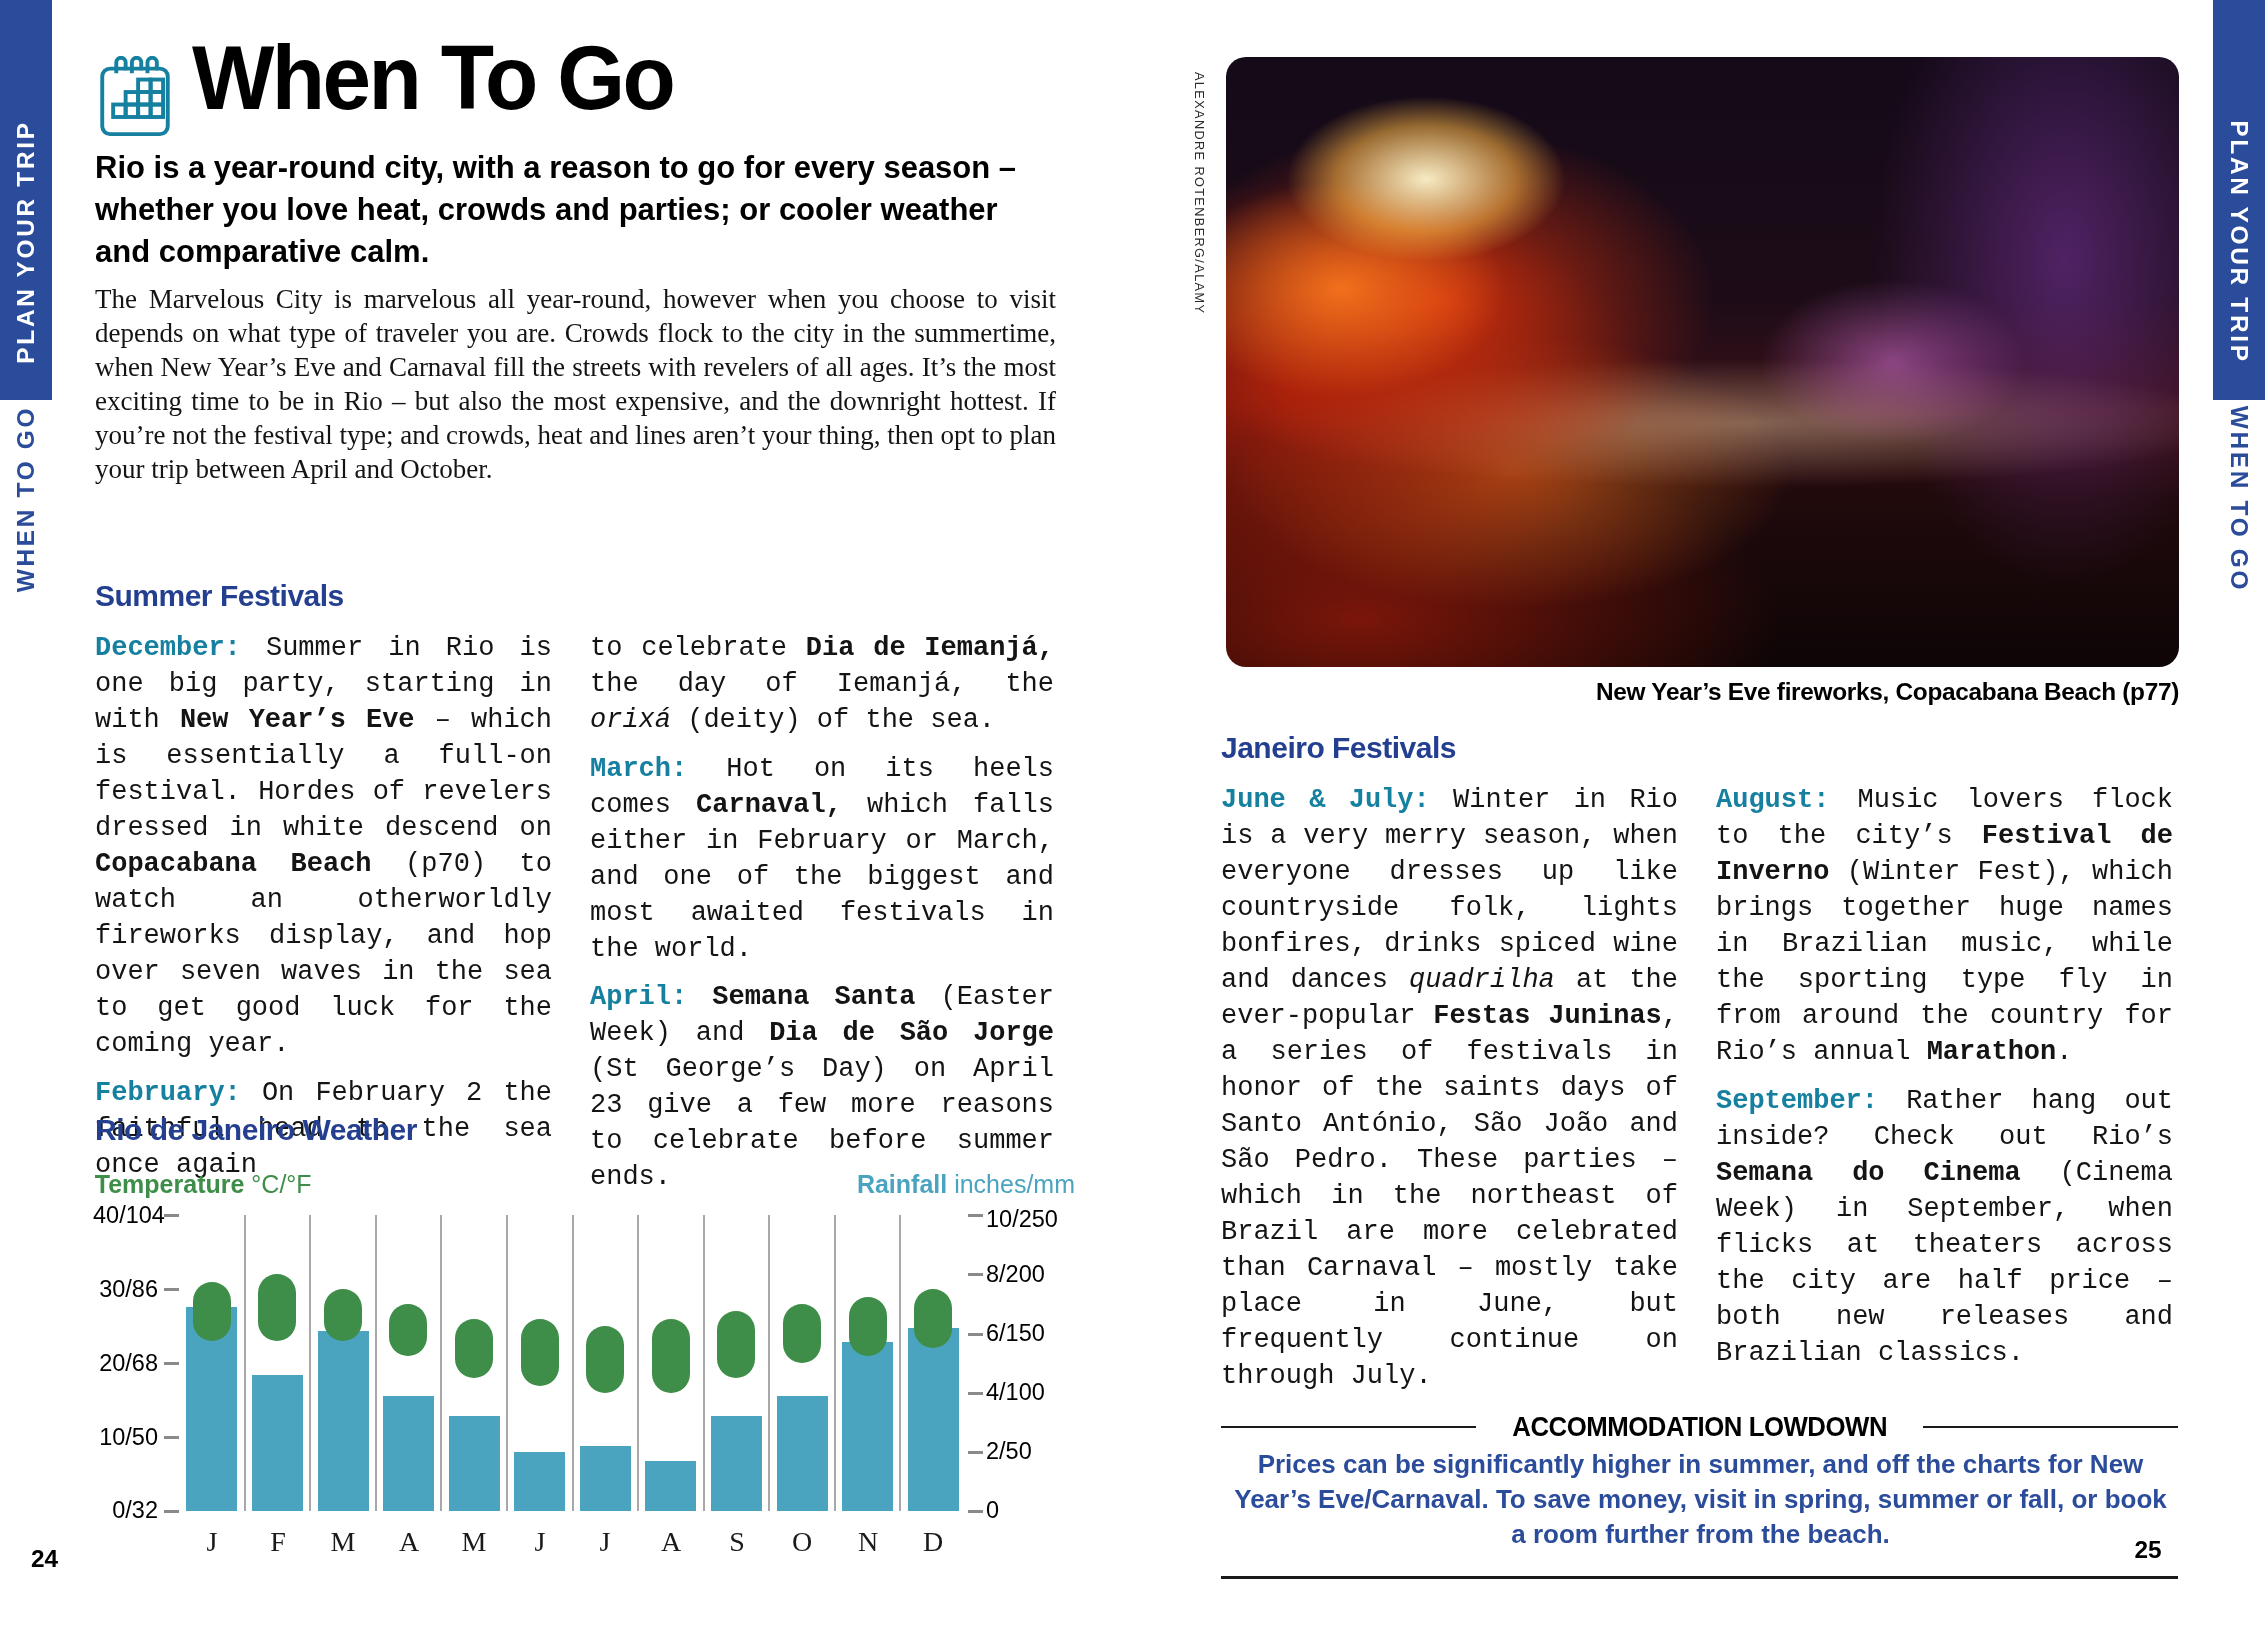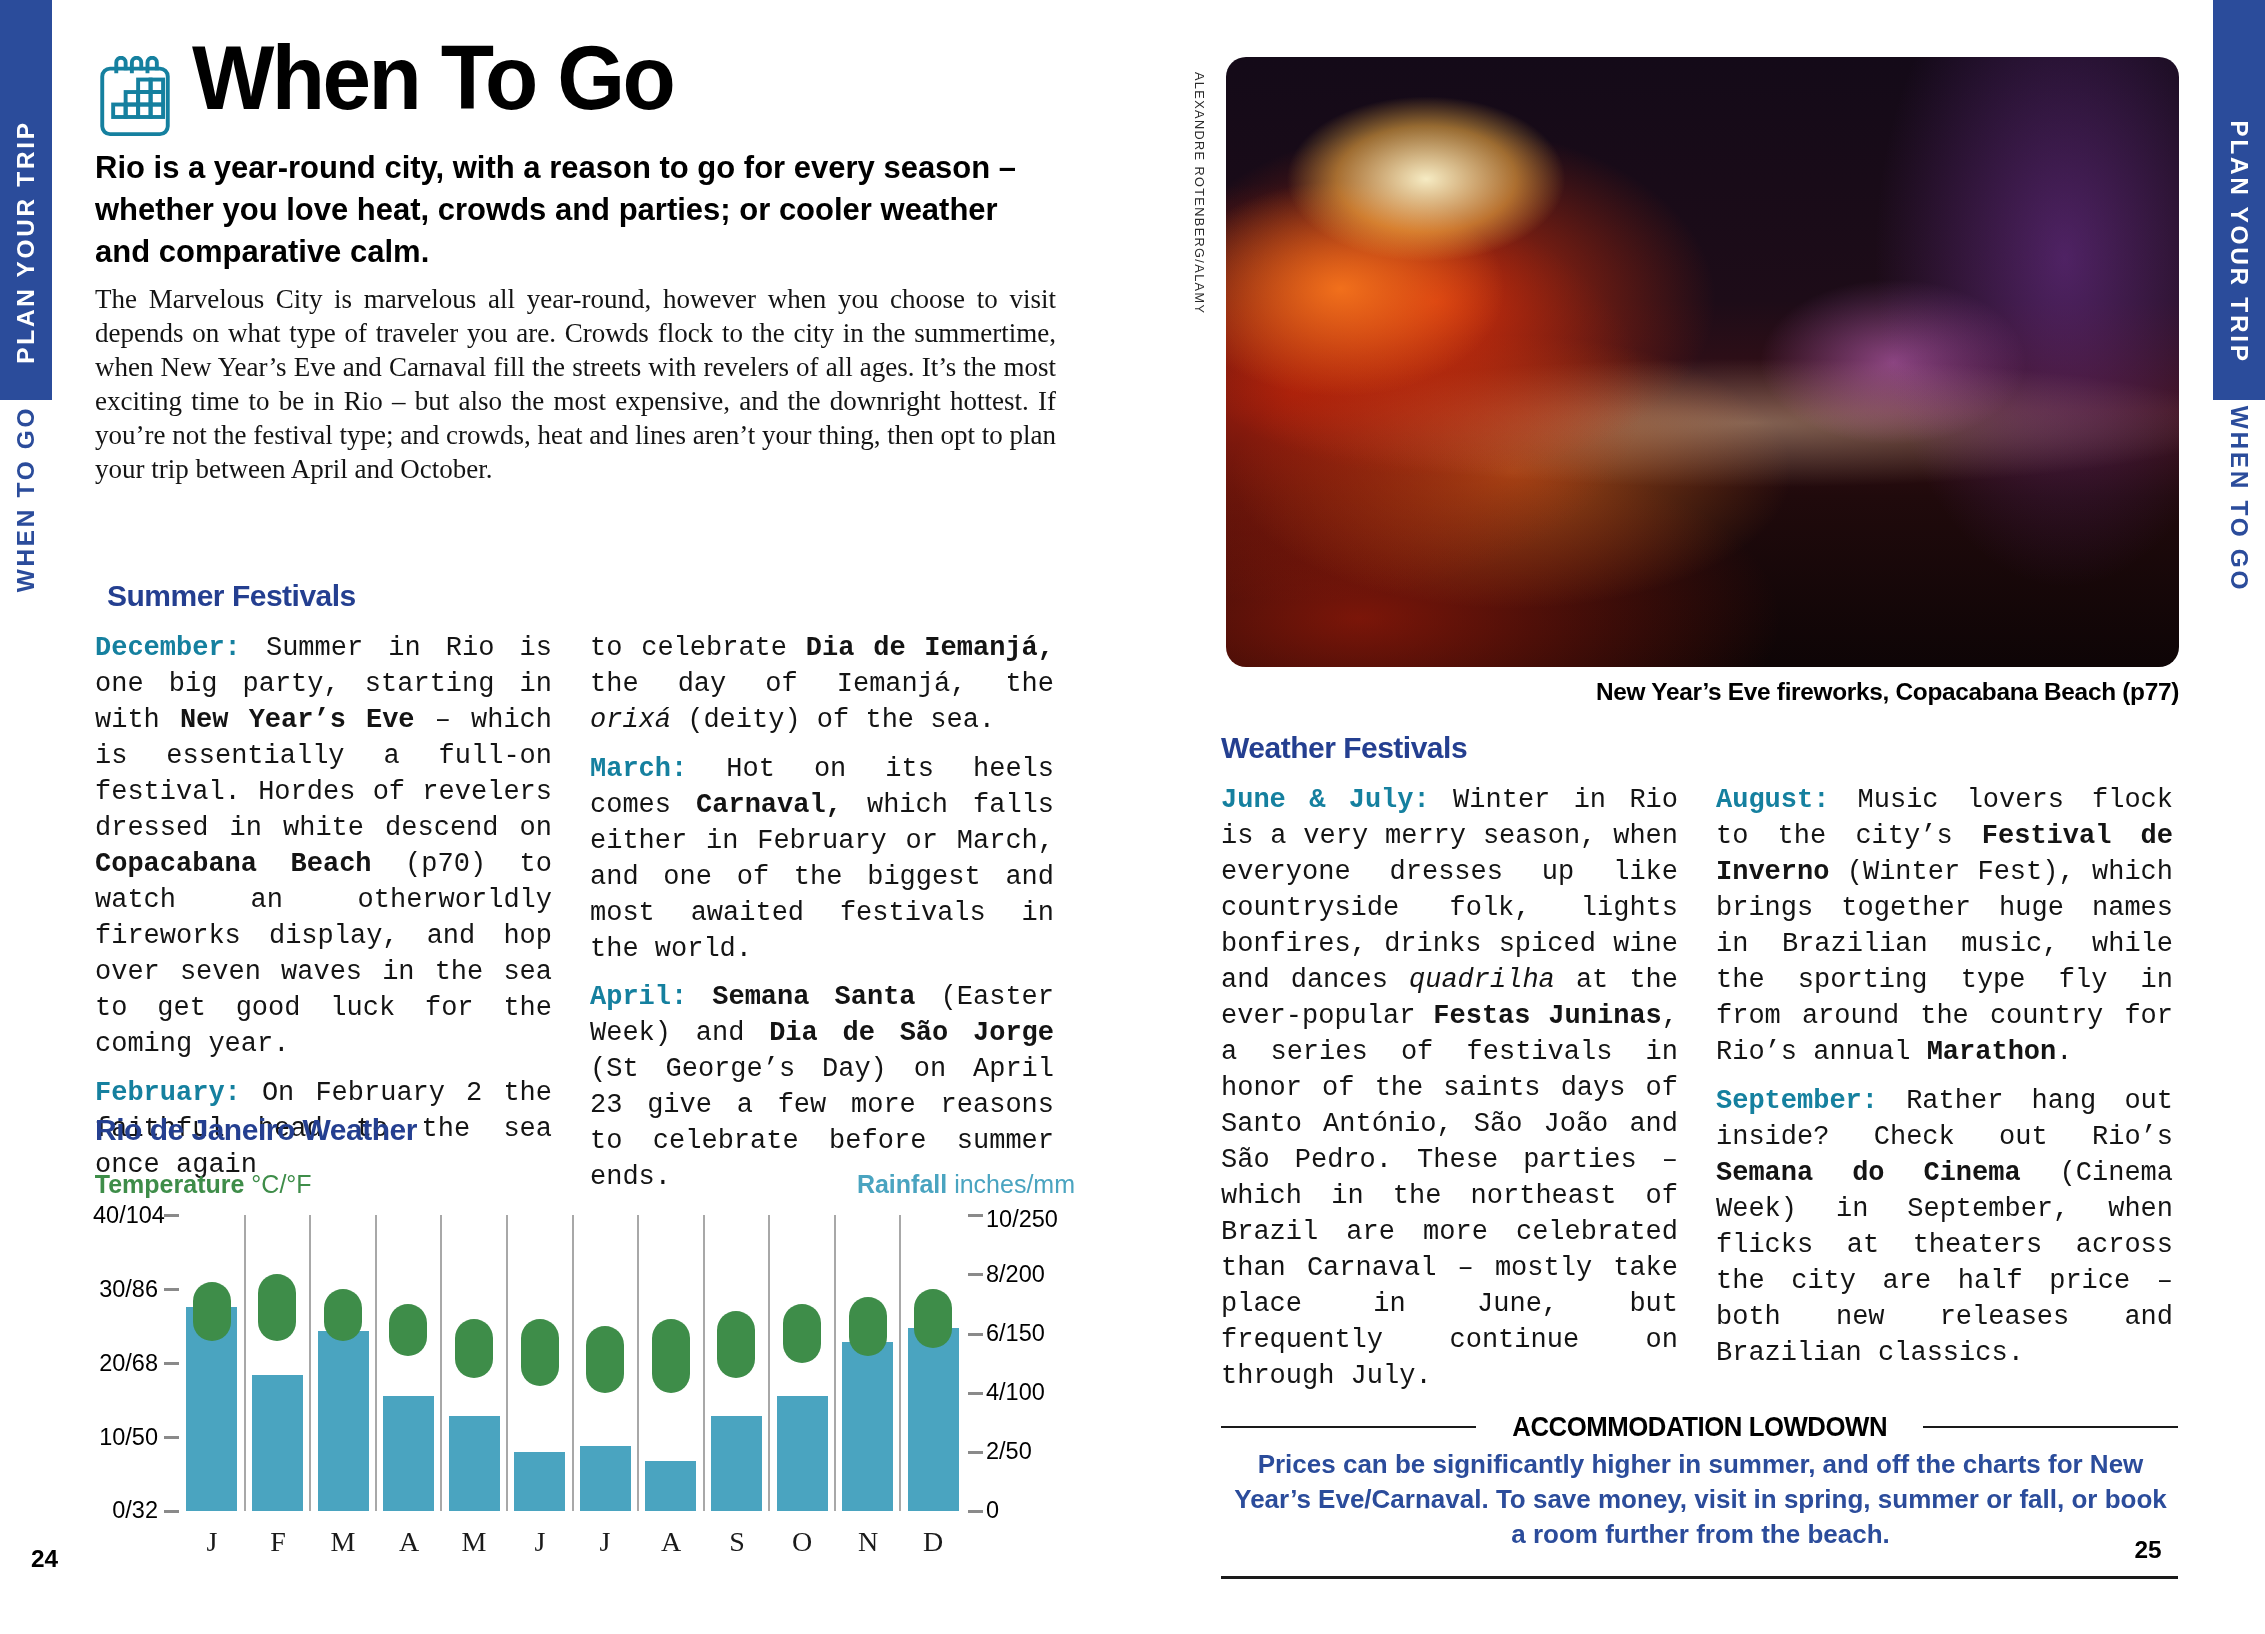--- a/index.html
+++ b/index.html
@@ -105,21 +105,21 @@
         <rect x="70" y="62" width="16" height="16"></rect>
         <rect x="70" y="30" width="16" height="16"></rect>
       </g>
     </svg>
   </div>
   <div id="page-title">When To Go</div>
 
   <div id="intro-lead">Rio is a year-round city, with a reason to go for every season – whether you love heat, crowds and parties; or cooler weather and comparative calm.</div>
   <div id="intro-body">The Marvelous City is marvelous all year-round, however when you choose to visit depends on what type of traveler you are. Crowds flock to the city in the summertime, when New Year’s Eve and Carnaval fill the streets with revelers of all ages. It’s the most exciting time to be in Rio – but also the most expensive, and the downright hottest. If you’re not the festival type; and crowds, heat and lines aren’t your thing, then opt to plan your trip between April and October.</div>
 
-  <div class="abs sec-heading" style="left:107px;top:579px;text-align:center;">Summer Festivals</div>
+  <div class="abs sec-heading" style="left:95px;top:579px;text-align:center;">Summer Festivals</div>
   <div class="fest-col" style="left:95px;top:630px;width:457px;">
       <p class="fest-para"><span class="seg-label">December: </span><span class="seg-n">Summer in Rio is one big party, starting in with </span><span class="seg-b">New Year’s Eve</span><span class="seg-n"> – which is essentially a full-on festival. Hordes of revelers dressed in white descend on </span><span class="seg-b">Copacabana Beach</span><span class="seg-n"> (p70) to watch an otherworldly fireworks display, and hop over seven waves in the sea to get good luck for the coming year.</span></p>
       <p class="fest-para"><span class="seg-label">February: </span><span class="seg-n">On February 2 the faithful head to the sea once again</span></p>
     </div>
   <div class="fest-col" style="left:590px;top:630px;width:464px;">
       <p class="fest-para"><span class="seg-n">to celebrate </span><span class="seg-b">Dia de Iemanjá,</span><span class="seg-n"> the day of Iemanjá, the </span><span class="seg-i">orixá</span><span class="seg-n"> (deity) of the sea.</span></p>
       <p class="fest-para"><span class="seg-label">March: </span><span class="seg-n">Hot on its heels comes </span><span class="seg-b">Carnaval,</span><span class="seg-n"> which falls either in February or March, and one of the biggest and most awaited festivals in the world.</span></p>
       <p class="fest-para"><span class="seg-label">April: </span><span class="seg-b">Semana Santa</span><span class="seg-n"> (Easter Week) and </span><span class="seg-b">Dia de São Jorge</span><span class="seg-n"> (St George’s Day) on April 23 give a few more reasons to celebrate before summer ends.</span></p>
     </div>
 
@@ -205,21 +205,21 @@
       <div class="tick-dash" style="left: 875px; top: 340px;"></div>
       <div class="tick-label" style="left: 893px; top: 327px;">0</div>
     </div>
 
   <div class="page-num" style="left:31px;top:1545px;">24</div>
 
   <div id="photo"></div>
   <div id="photo-credit">ALEXANDRE ROTENBERG/ALAMY</div>
   <div id="photo-caption">New Year’s Eve fireworks, Copacabana Beach (p77)</div>
 
-  <div class="abs sec-heading" style="left:1221px;top:731px;">Weather Festivals</div>
+  <div class="abs sec-heading" style="left:1221px;top:731px;">Janeiro Festivals</div>
   <div class="fest-col" style="left:1221px;top:782px;width:457px;">
       <p class="fest-para"><span class="seg-label">June &amp; July: </span><span class="seg-n">Winter in Rio is a very merry season, when everyone dresses up like countryside folk, lights bonfires, drinks spiced wine and dances </span><span class="seg-i">quadrilha</span><span class="seg-n"> at the ever-popular </span><span class="seg-b">Festas Juninas</span><span class="seg-n">, a series of festivals in honor of the saints days of Santo António, São João and São Pedro. These parties – which in the northeast of Brazil are more celebrated than Carnaval – mostly take place in June, but frequently continue on through July.</span></p>
     </div>
   <div class="fest-col" style="left:1716px;top:782px;width:457px;">
       <p class="fest-para"><span class="seg-label">August: </span><span class="seg-n">Music lovers flock to the city’s </span><span class="seg-b">Festival de Inverno</span><span class="seg-n"> (Winter Fest), which brings together huge names in Brazilian music, while the sporting type fly in from around the country for Rio’s annual </span><span class="seg-b">Marathon</span><span class="seg-n">.</span></p>
       <p class="fest-para"><span class="seg-label">September: </span><span class="seg-n">Rather hang out inside? Check out Rio’s </span><span class="seg-b">Semana do Cinema</span><span class="seg-n"> (Cinema Week) in September, when flicks at theaters across the city are half price – both new releases and Brazilian classics.</span></p>
     </div>
 
   <div id="accom-head">
     <div class="rule"></div>

